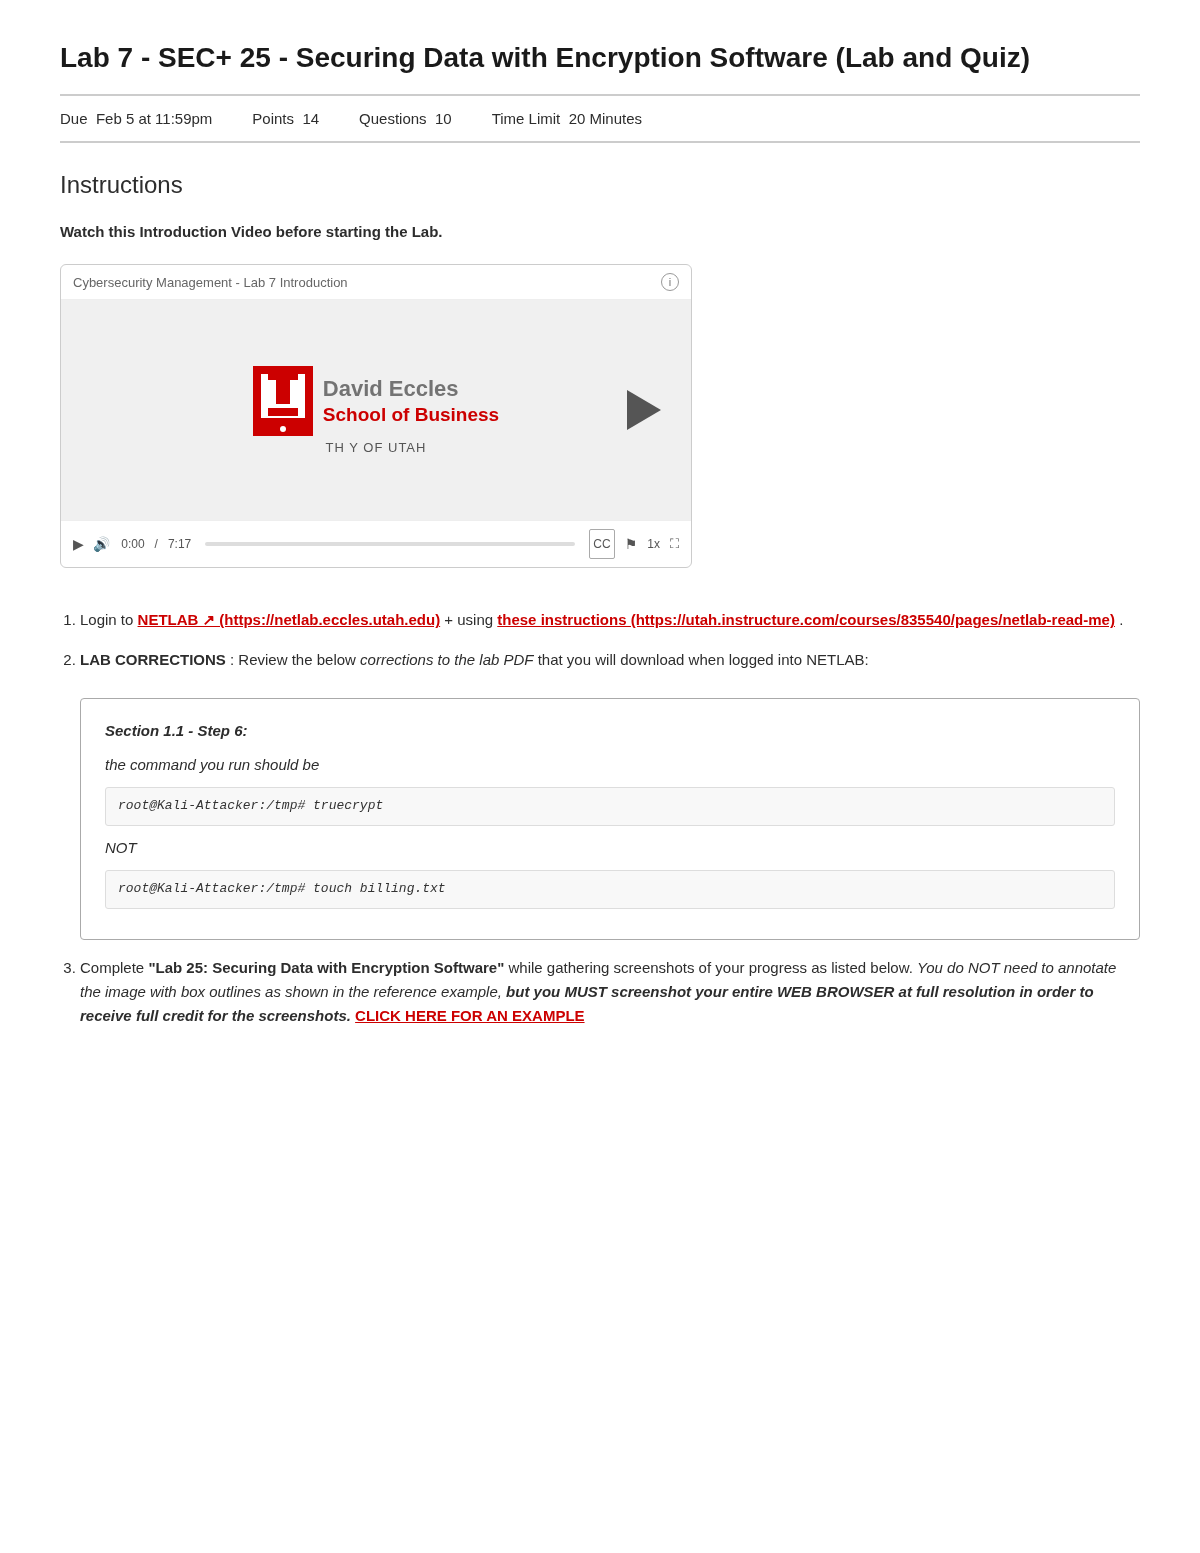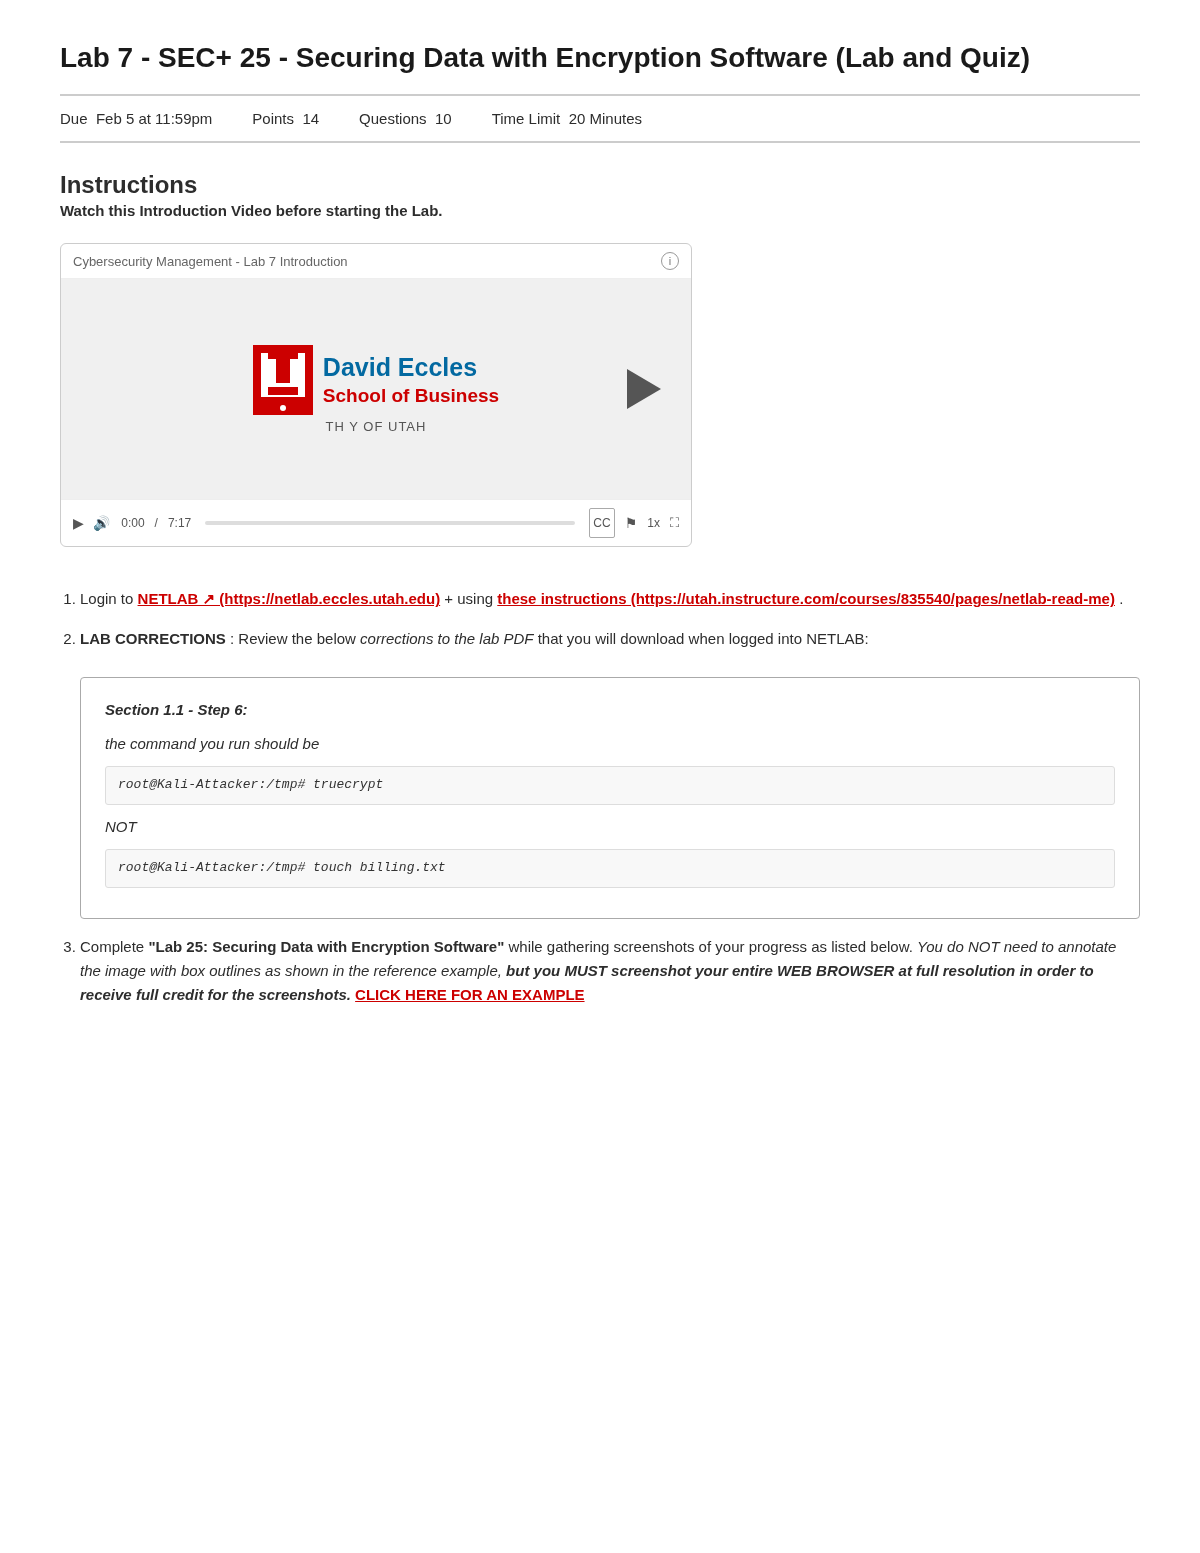--- a/index.html
+++ b/index.html
@@ -31,22 +31,22 @@
       border-top: 2px solid #ccc;
       border-bottom: 2px solid #ccc;
       margin-bottom: 28px;
       font-size: 15px;
     }
     .meta-item span.label {
       font-weight: normal;
     }
     .section-heading {
       font-size: 24px;
-      font-weight: bold;
-      margin-bottom: 3px;
+      font-weight: normal;
+      margin-bottom: 24px;
     }
     .intro-text {
       font-weight: bold;
       margin-bottom: 24px;
       font-size: 15px;
     }
     .video-player {
       border: 1px solid #ccc;
       border-radius: 6px;
       width: 632px;
@@ -262,21 +262,21 @@
               <rect x="8" y="8" width="15" height="38" fill="white"></rect>
               <rect x="37" y="8" width="15" height="38" fill="white"></rect>
               <rect x="8" y="38" width="44" height="14" fill="white"></rect>
               <rect x="15" y="42" width="30" height="8" fill="#cc0000"></rect>
               <rect x="15" y="8" width="30" height="6" fill="#cc0000"></rect>
 
               <circle cx="30" cy="63" r="3" fill="white"></circle>
             </svg>
           </div>
           <div class="logo-text">
-            <span class="david eccles" style="font-size:25px;font-weight:bold;color:#0369a1;line-height:1.25;">David Eccles</span>
+            <span class="david eccles" style="font-size:22px;font-weight:bold;color:#737373;line-height:1.25;">David Eccles</span>
             <span style="font-size:19px;font-weight:bold;color:#cc0000;line-height:1.25;">School of Business</span>
           </div>
         </div>
         <div class="university-text">TH     Y OF UTAH</div>
       </div>
 
       <div class="play-button-overlay"></div>
     </div>
 
     <div class="video-controls">

